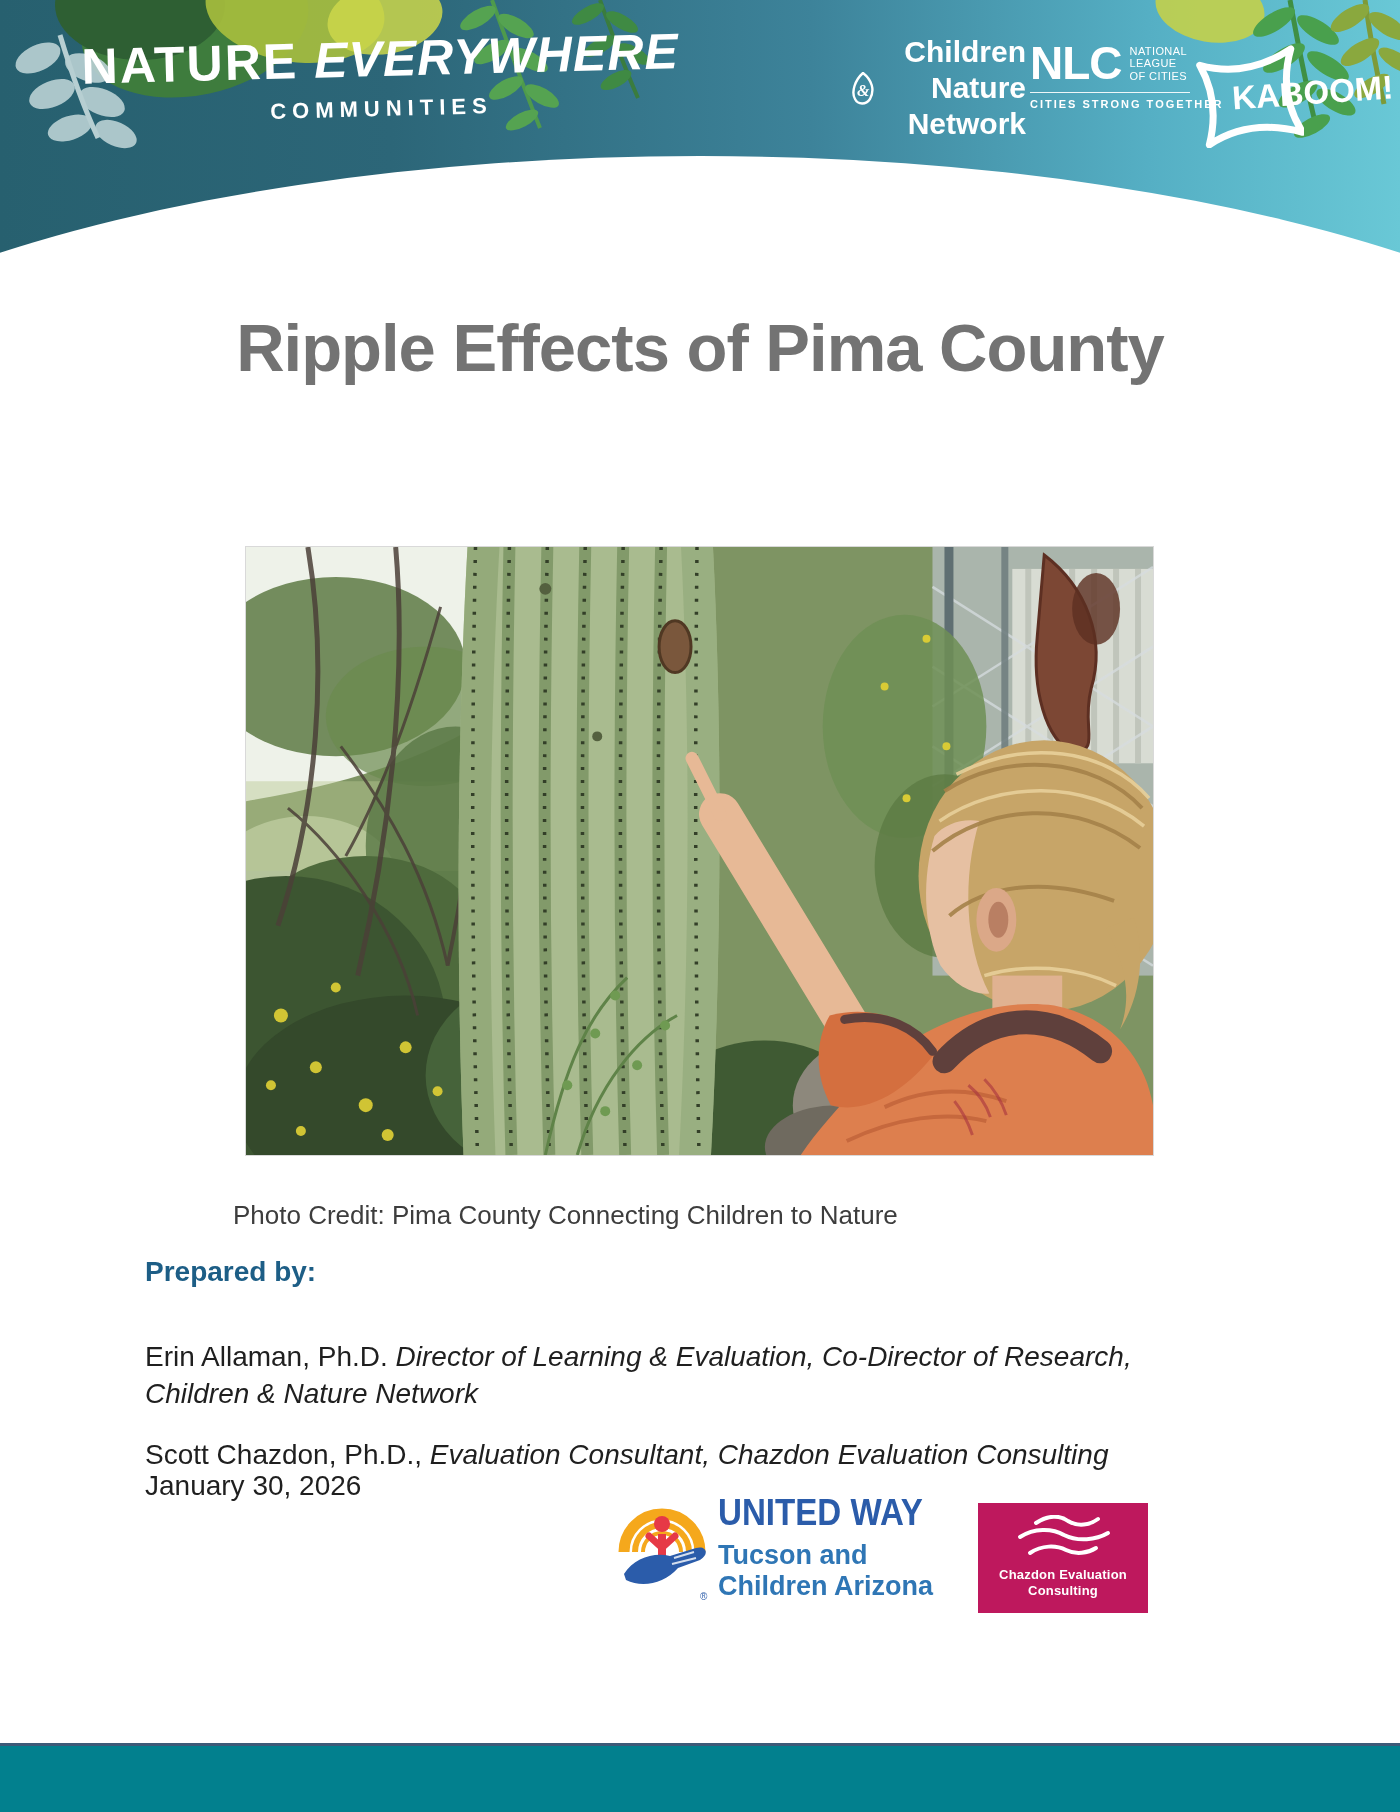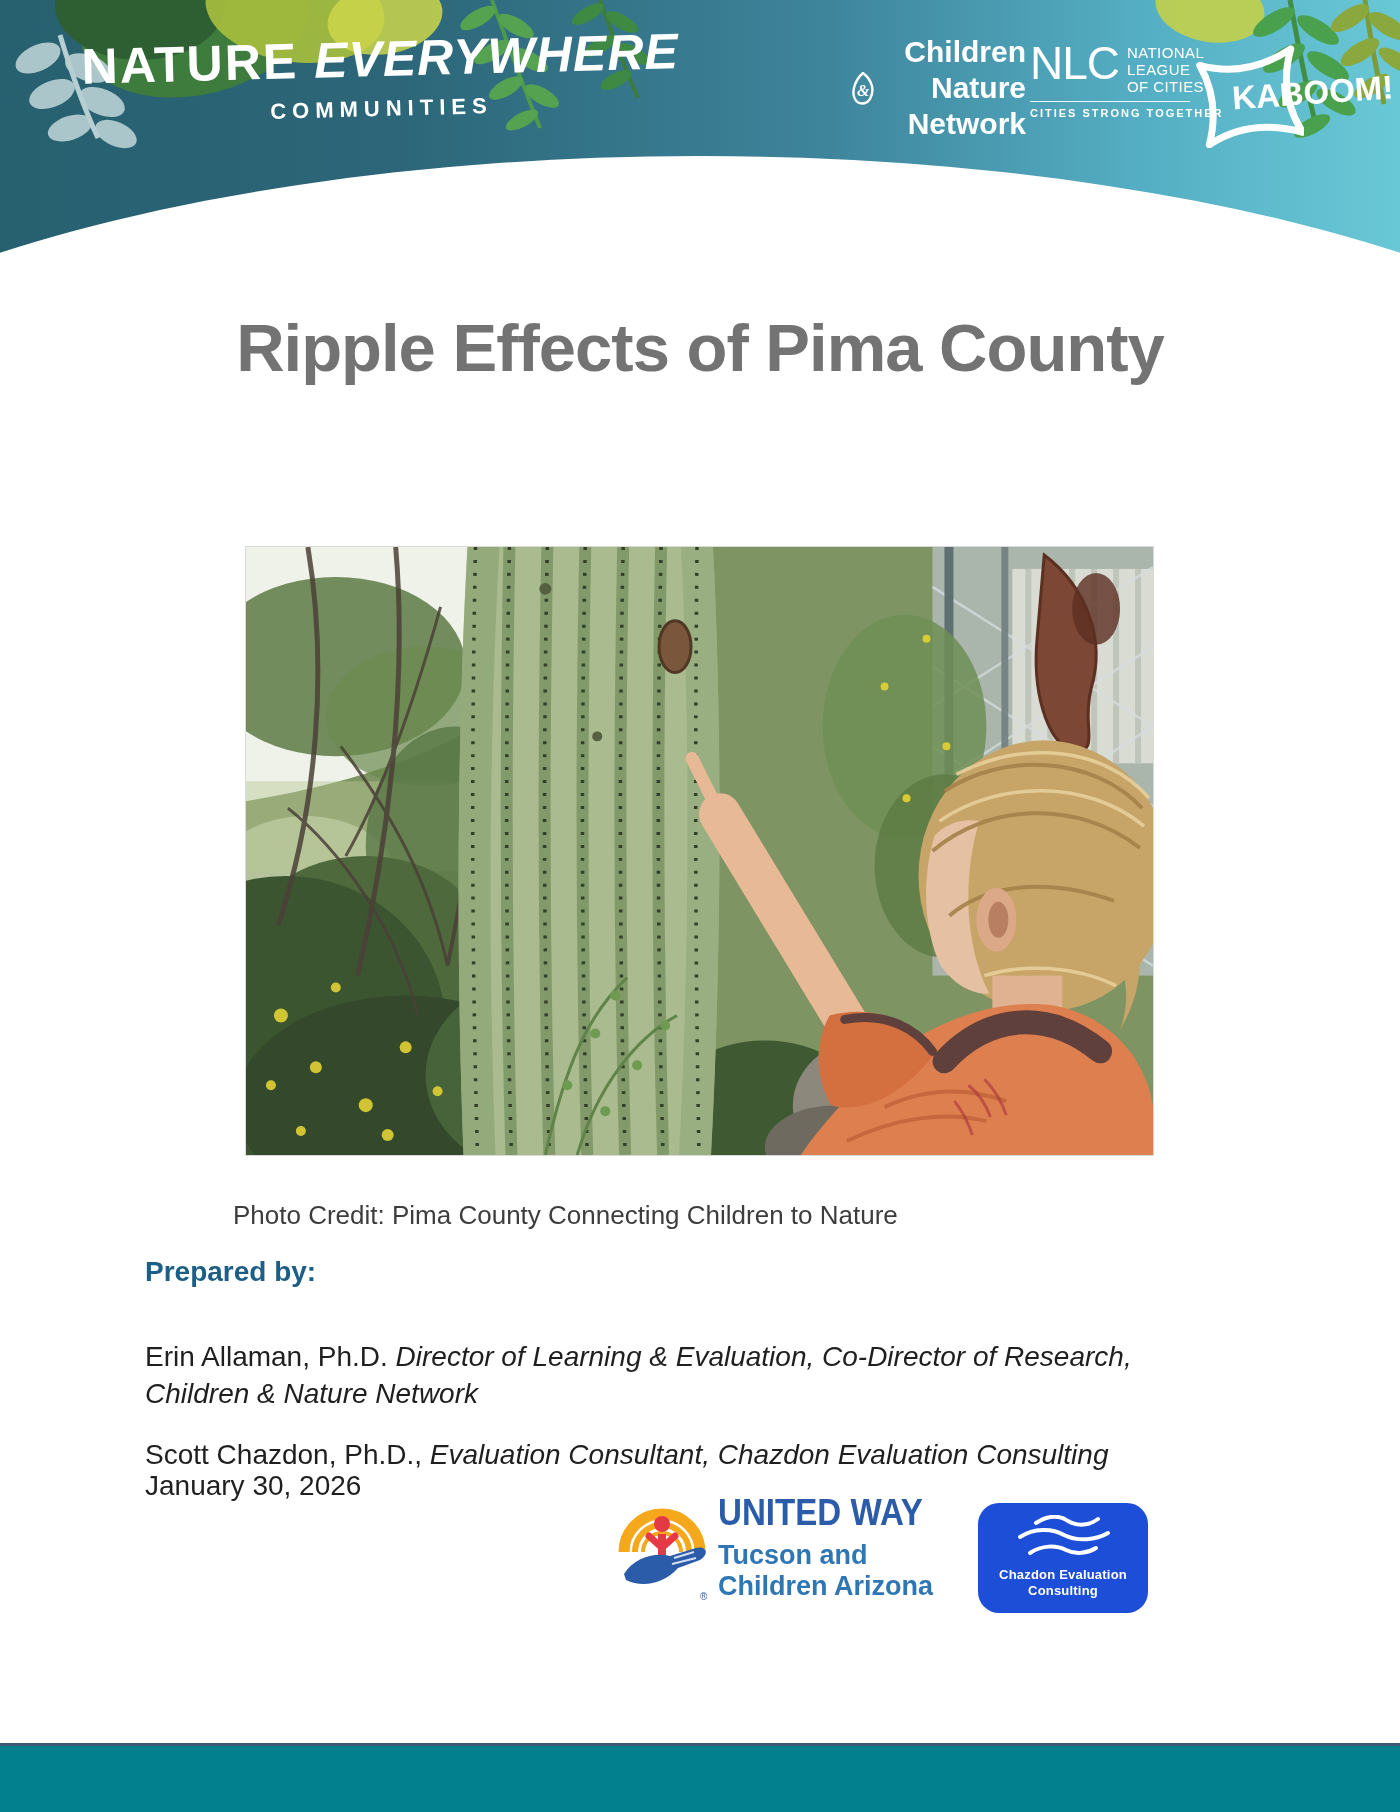--- a/index.html
+++ b/index.html
@@ -20,22 +20,22 @@
   .brand-main .ew{font-style:italic;letter-spacing:1px;}
   .brand-sub{margin-top:8px;text-align:center;font-size:22px;font-weight:bold;letter-spacing:6px;}
   
   .cnn{position:absolute;left:856px;top:34px;width:170px;color:#fff;text-align:right;
        font-size:30px;font-weight:600;line-height:1.2;}
   .cnn .amp-row{position:relative;}
   .cnn .leaf-amp{position:absolute;left:-6px;top:2px;width:26px;height:34px;}
   
   .nlc{position:absolute;left:1030px;top:42px;color:#fff;width:170px;}
   .nlc-row{display:flex;align-items:flex-start;}
-  .nlc-abbr{font-size:46px;font-weight:400;letter-spacing:-1px;line-height:.95;}
-  .nlc-name{margin-left:8px;font-size:15px;line-height:1.12;font-weight:500;padding-top:3px;letter-spacing:.4px;}
+  .nlc-abbr{font-size:46px;font-weight:700;letter-spacing:-1px;line-height:.95;}
+  .nlc-name{margin-left:8px;font-size:11px;line-height:1.12;font-weight:500;padding-top:3px;letter-spacing:.4px;}
   .nlc-rule{height:1px;background:rgba(255,255,255,.9);margin:6px 0 5px 0;width:160px;}
   .nlc-tag{font-size:11px;font-weight:bold;letter-spacing:2px;white-space:nowrap;}
   
   .kaboom{position:absolute;left:1192px;top:44px;width:200px;height:110px;color:#fff;}
   .kaboom-star{position:absolute;left:0;top:0;}
   .kaboom-text{position:absolute;left:40px;top:30px;font-size:33px;font-weight:800;
                letter-spacing:0;transform:rotate(-4deg);white-space:nowrap;}
   
   .title{position:absolute;left:0;top:303px;width:1400px;text-align:center;
     color:#737373;font-size:67px;font-weight:bold;line-height:1.33;letter-spacing:-1px;}
@@ -50,22 +50,22 @@
   .author .role{font-style:italic;}
   .author-1{top:1310px;}
   .author-2{top:1408px;}
   .date{position:absolute;left:145px;top:1470px;font-size:28px;color:#1f1f1f;}
   
   .uw{position:absolute;left:616px;top:1488px;display:flex;}
   .uw-icon{width:92px;height:122px;}
   .uw-text{margin-left:10px;padding-top:4px;}
   .uw-name{font-size:36px;font-weight:800;color:#2b5caa;letter-spacing:0;transform:scaleX(.92);transform-origin:left;white-space:nowrap;}
   .uw-sub{font-size:27px;color:#2f76b5;line-height:1.15;margin-top:6px;font-weight:bold;}
-  .chazdon-box{position:absolute;left:978px;top:1503px;width:170px;height:110px;background:#1d4ed8;
-    color:#fff;text-align:center;border-radius:21px;}
+  .chazdon-box{position:absolute;left:978px;top:1503px;width:170px;height:110px;background:#be185d;
+    color:#fff;text-align:center;}
   .chazdon-waves{margin-top:12px;}
   .chazdon-name{font-size:13px;font-weight:bold;line-height:1.25;margin-top:4px;letter-spacing:.2px;}
   
   .footer-bar{position:absolute;left:0;bottom:0;width:1400px;height:66px;background:#02808e;
     border-top:3px solid #3d5a78;box-sizing:content-box;}
 </style>
 </head>
 <body>
 
 <div class="page">

